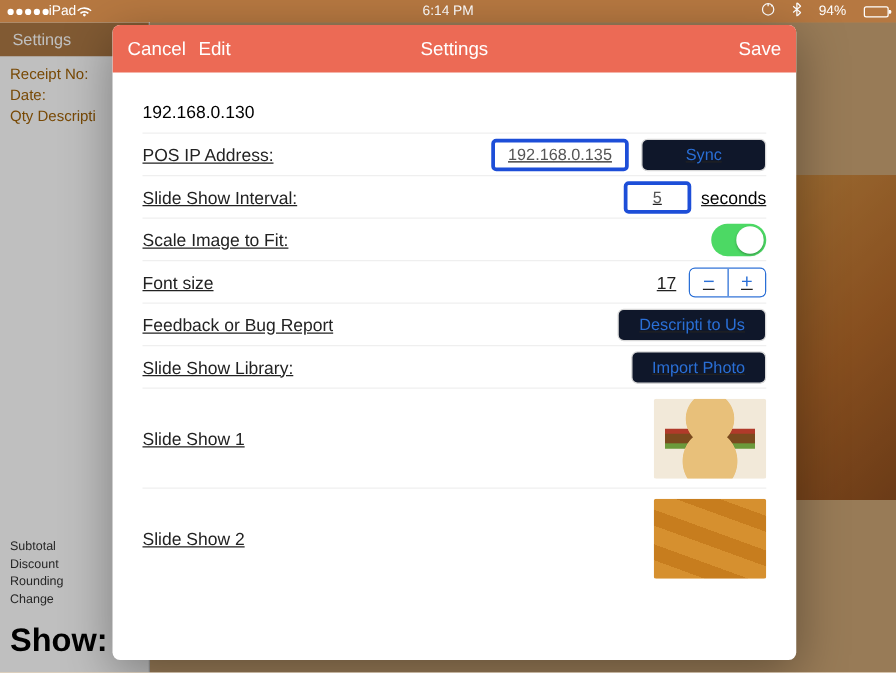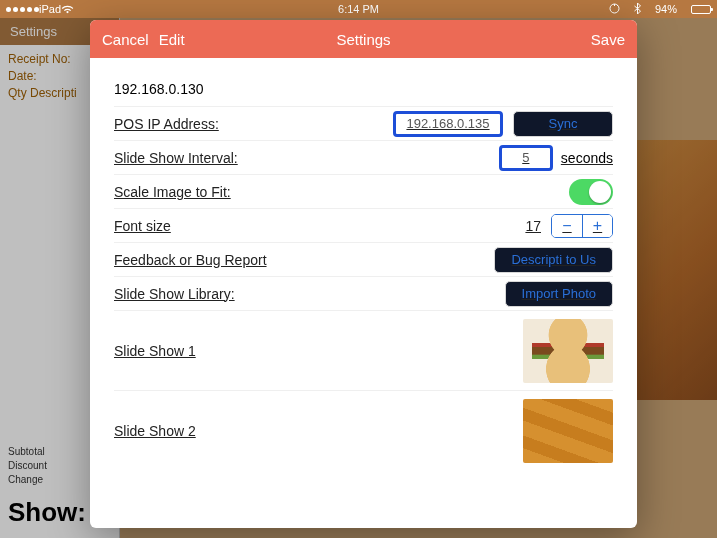--- a/index.html
+++ b/index.html
@@ -159,20 +159,21 @@
 <div class="receipt-panel">
   <div class="receipt-header">Settings</div>
   <div class="receipt-body">
     <div>Receipt No:</div>
     <div>Date:</div>
     <div>Qty  Descripti</div>
   </div>
   <div class="receipt-bottom">
     <div>Subtotal</div>
     <div>Discount</div>
+    <div>Rounding</div>
     <div>Change</div>
   </div>
   <div class="receipt-total">Show:</div>
 </div>
 
 <div class="bg-food"></div>
 <div class="backdrop"></div>
 
 <div class="modal">
   <div class="modal-header">

